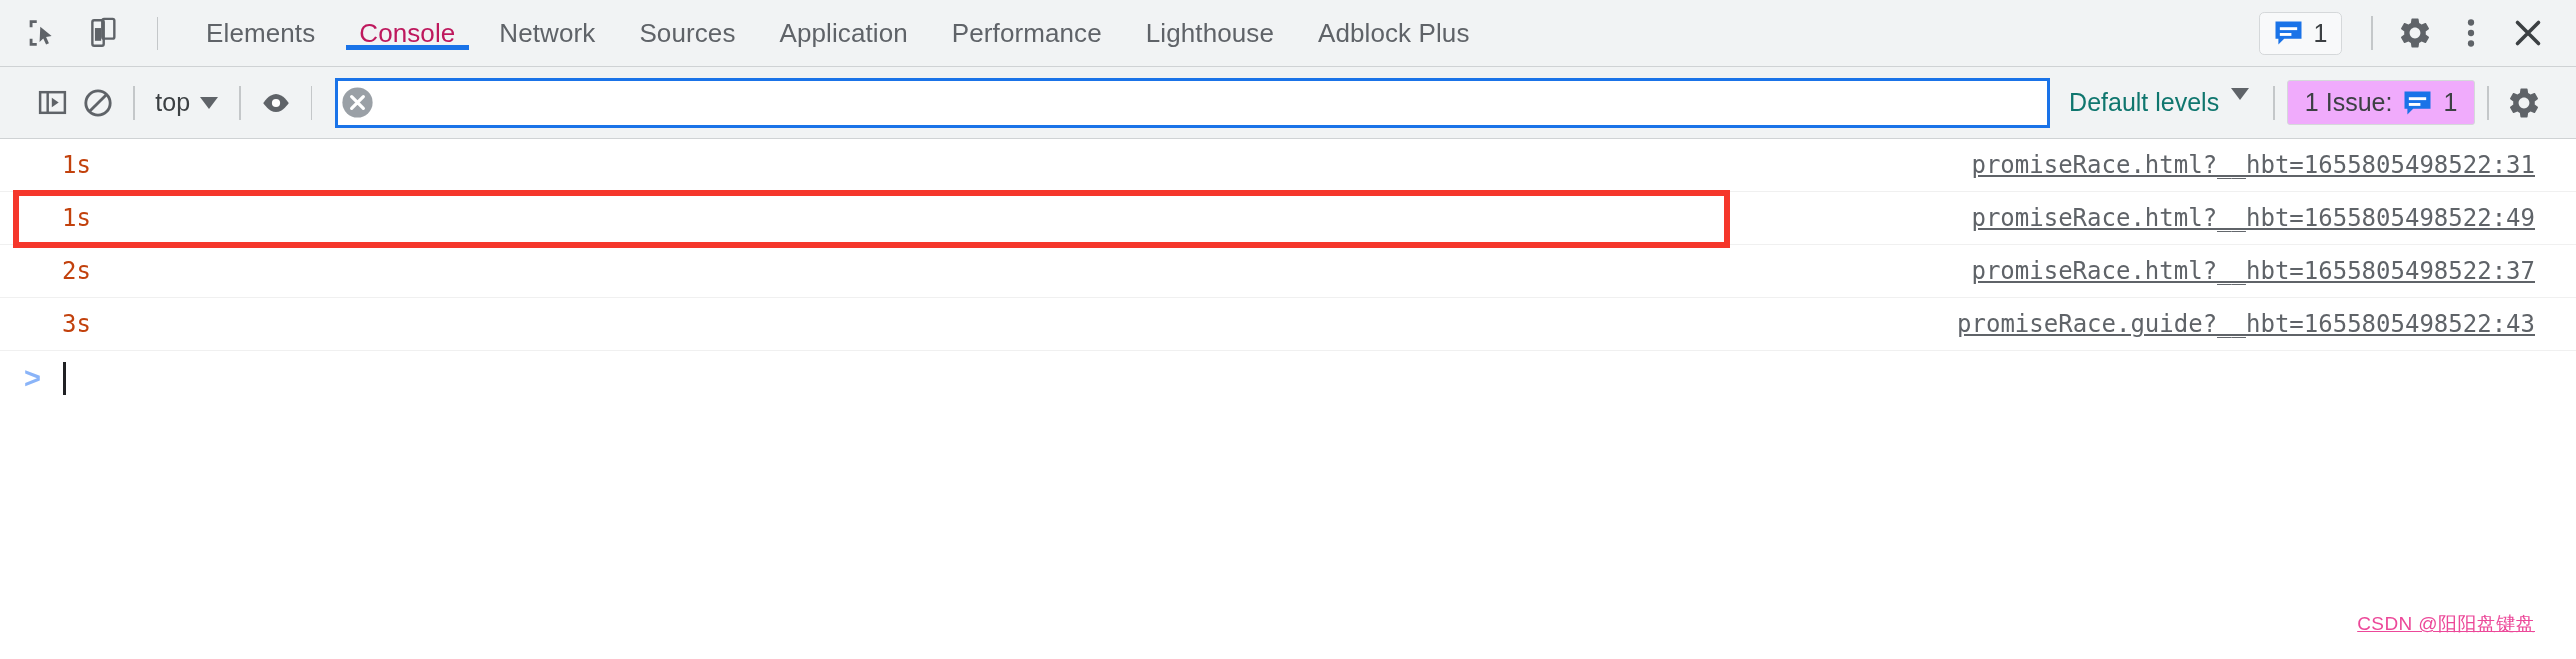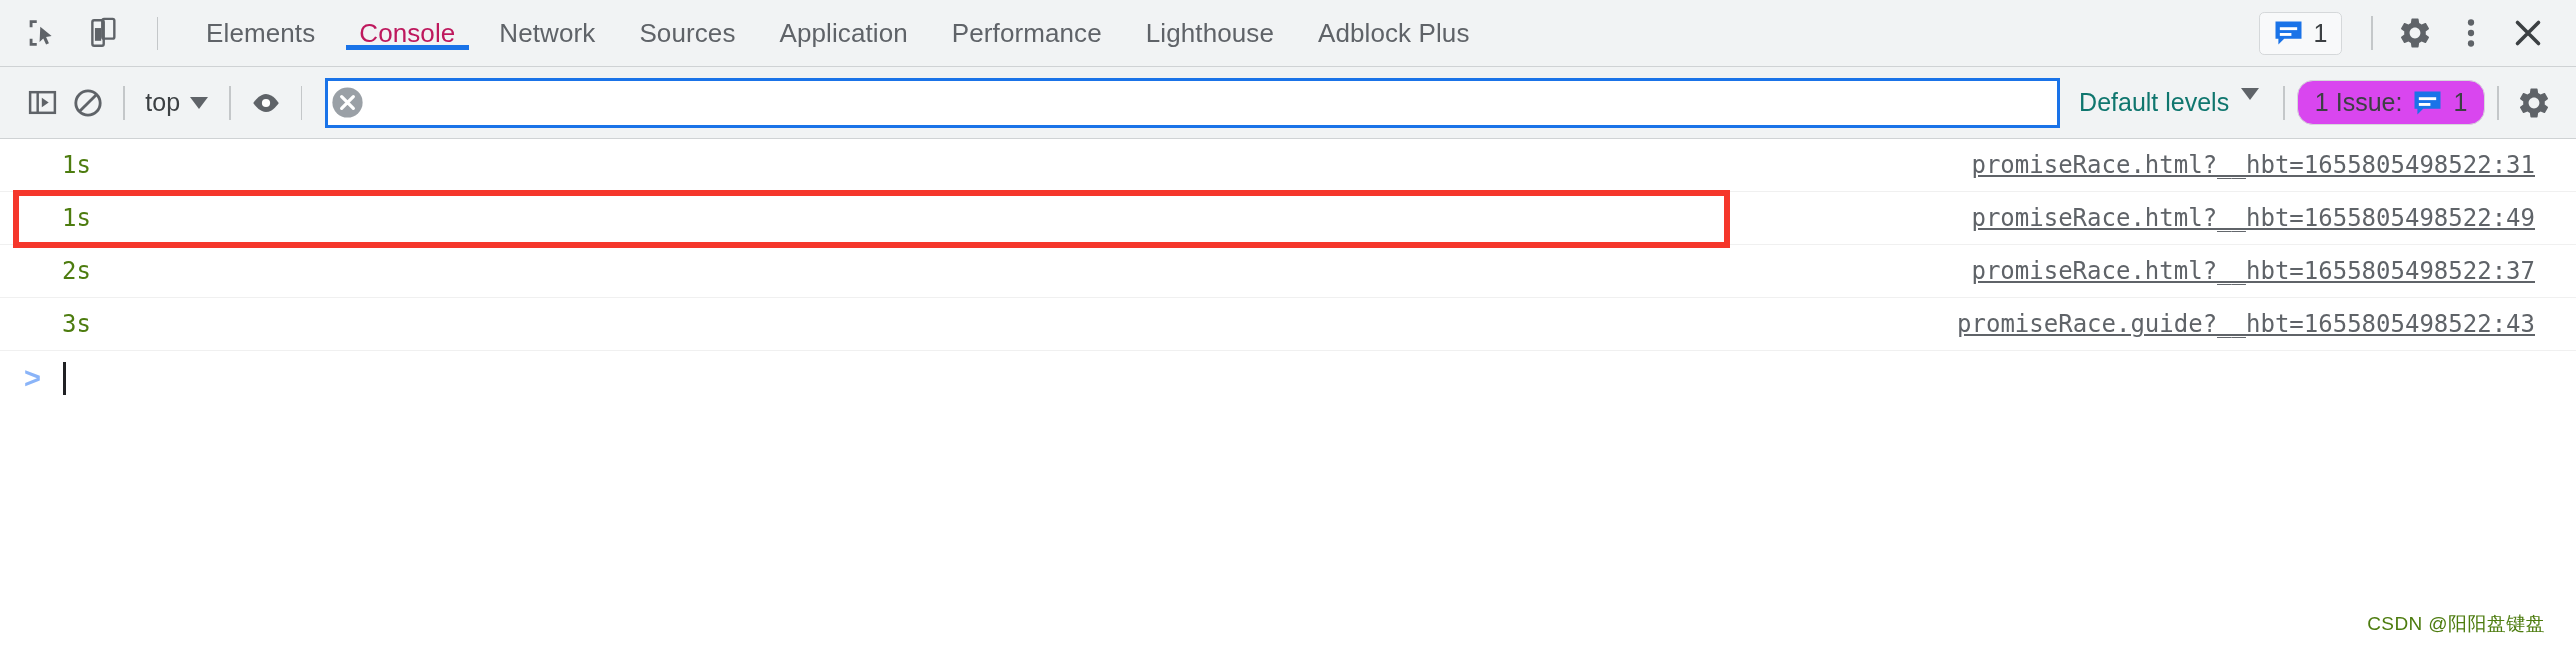--- a/index.html
+++ b/index.html
@@ -121,21 +121,21 @@
     margin: 0 12px;
   }
 
   
   .toolbar {
     position: relative;
     height: 72px;
     background: #f1f3f4;
     display: flex;
     align-items: center;
-    padding: 0 19px;
+    padding: 0 29px;
     border-bottom: 1.7px solid #cfd2d4;
   }
   .tool-btn {
     width: 46px;
     height: 46px;
     display: flex;
     align-items: center;
     justify-content: center;
     cursor: pointer;
     flex: 0 0 auto;
@@ -201,22 +201,22 @@
     cursor: pointer;
     padding: 0 12px;
     white-space: nowrap;
     flex: 0 0 auto;
   }
   .issues-btn {
     display: flex;
     align-items: center;
     gap: 11px;
     border: 1.7px solid #d5d8da;
-    border-radius: 16px;
-    background: #d946ef;
+    border-radius: 3px;
+    background: #f0abfc;
     padding: 6.9px 17px;
     cursor: pointer;
     font-size: 25px;
     color: #3c4043;
     white-space: nowrap;
     flex: 0 0 auto;
   }
 
   
   .console-body {
@@ -230,21 +230,21 @@
     height: 53px;
     border-bottom: 1.7px solid #f0f0f0;
     display: flex;
     align-items: center;
     padding-left: 62px;
     padding-right: 41px;
   }
   .log-msg {
     font-family: "DejaVu Sans Mono", "Liberation Mono", monospace;
     font-size: 24px;
-    color: #4d7c0f;
+    color: #c2410c;
     line-height: 1;
   }
   .log-src {
     margin-left: auto;
     font-family: "DejaVu Sans Mono", "Liberation Mono", monospace;
     font-size: 24px;
     color: #5f6368;
     text-decoration: underline;
     cursor: pointer;
     white-space: nowrap;
@@ -276,26 +276,27 @@
     position: absolute;
     border: 6.9px solid #f5372b;
     pointer-events: none;
     z-index: 20;
     background: transparent;
   }
 
   
   .watermark {
     position: absolute;
-    right: 31px;
+    right: 41px;
     bottom: 20.6px;
     font-size: 19px;
-    color: #4d7c0f;
+    color: #ec4899;
     letter-spacing: 0.4px;
     user-select: none;
+    text-decoration: underline;
   }
 </style>
 </head>
 <body>
 
 <div id="app">
 
   <div class="tabbar">
     <div class="tabbar-left-icons">
       <div class="tb-icon">

